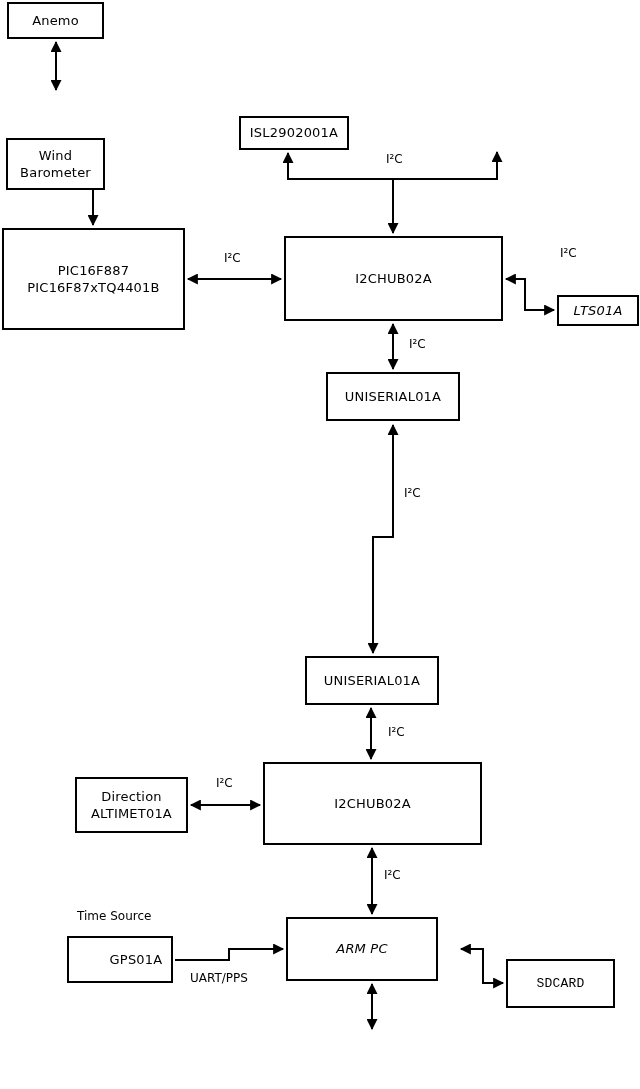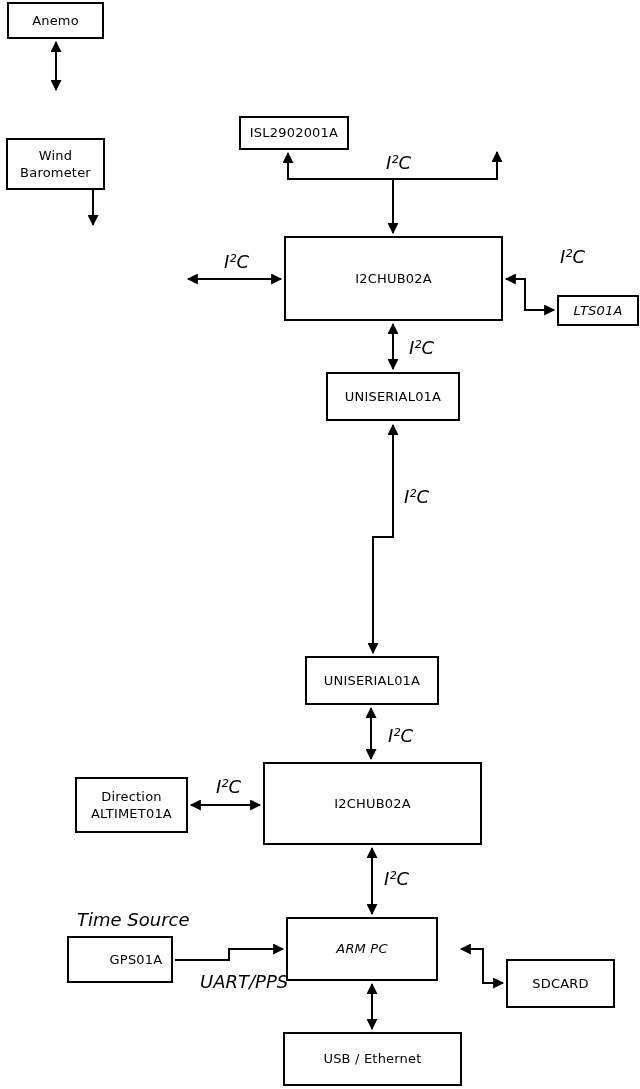--- a/index.html
+++ b/index.html
@@ -28,24 +28,23 @@
     align-items: center;
     justify-content: center;
     text-align: center;
     font-size: 13px;
     line-height: 1.32;
     letter-spacing: 0.2px;
     white-space: nowrap;
   }
   .note {
     position: absolute;
-    font-size: 18px;
+    font-size: 12px;
     line-height: 1.1;
     white-space: nowrap;
-    font-style: italic;
   }
 </style>
 </head>
 <body>
 
 <div id="canvas">
 
   <svg id="wires" viewBox="0 0 640 1089" xmlns="http://www.w3.org/2000/svg">
     <defs>
       <marker id="arr" viewBox="0 0 10 10" refX="9" refY="5" markerWidth="15" markerHeight="11" markerUnits="userSpaceOnUse" orient="auto-start-reverse">
@@ -72,20 +71,24 @@
 
   <div class="block" style="left:7px; top:2px; width:97px; height:37px;">
     <span>Anemo</span>
   </div>
 
   <div class="block" style="left:6px; top:94px; width:99px; height:52px;margin-top:44px;">
     <span>Wind</span>
     <span>Barometer</span>
   </div>
 
+  <div class="block" style="left:2px; top:228px; width:183px; height:102px;">
+    <span>PIC16F887</span>
+    <span>PIC16F87xTQ4401B</span>
+  </div>
 
   <div class="block" style="left:239px; top:116px; width:110px; height:34px;">
     <span>ISL2902001A</span>
   </div>
 
 
   <div class="block" style="left:284px; top:236px; width:219px; height:85px;">
     <span>I2CHUB02A</span>
   </div>
 
@@ -111,31 +114,28 @@
   </div>
 
   <div class="block" style="left:67px; top:936px; width:106px; height:47px;padding-left:32px;">
     <span>GPS01A</span>
   </div>
 
   <div class="block" style="left:286px; top:917px; width:152px; height:64px;font-style:italic;">
     <span>ARM PC</span>
   </div>
 
-  <div class="block" style="left:506px; top:959px; width:109px; height:49px;">
+  <div class="block" style="left:506px; top:959px; width:109px; height:49px;font-family:Liberation Mono, monospace;">
     <span>SDCARD</span>
   </div>
 
-  <div class="block" style="left:283px; top:1032px; width:179px; height:54px;">
-    <span>USB / Ethernet</span>
-  </div>
 
   <div class="note" style="left:77px; top:910px;">Time Source</div>
 
-  <div class="note" style="left:200px; top:972px;">UART/PPS</div>
+  <div class="note" style="left:190px; top:972px;">UART/PPS</div>
 
   <div class="note" style="left:386px; top:153px;">I²C</div>
 
   <div class="note" style="left:224px; top:252px;">I²C</div>
 
   <div class="note" style="left:560px; top:247px;">I²C</div>
 
   <div class="note" style="left:409px; top:338px;">I²C</div>
 
   <div class="note" style="left:404px; top:487px;">I²C</div>

